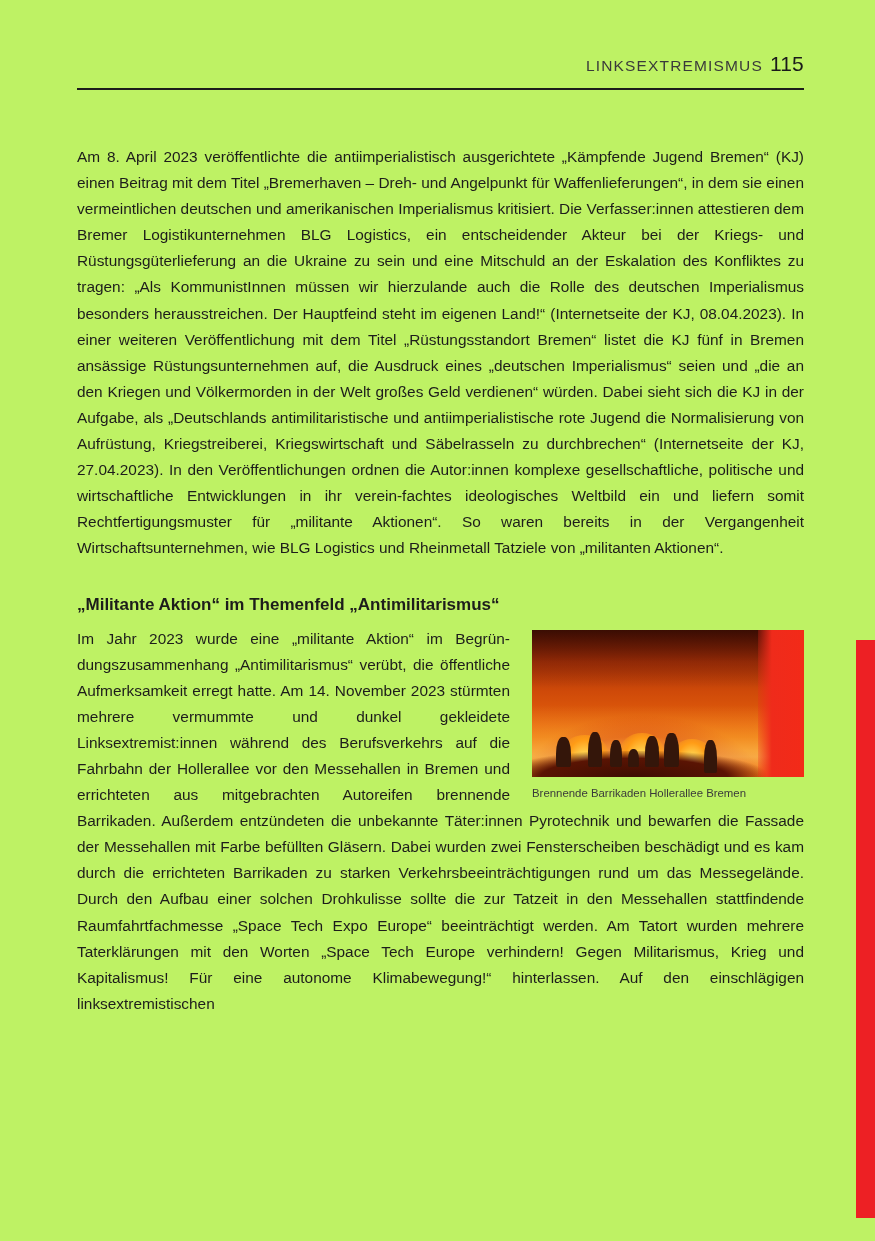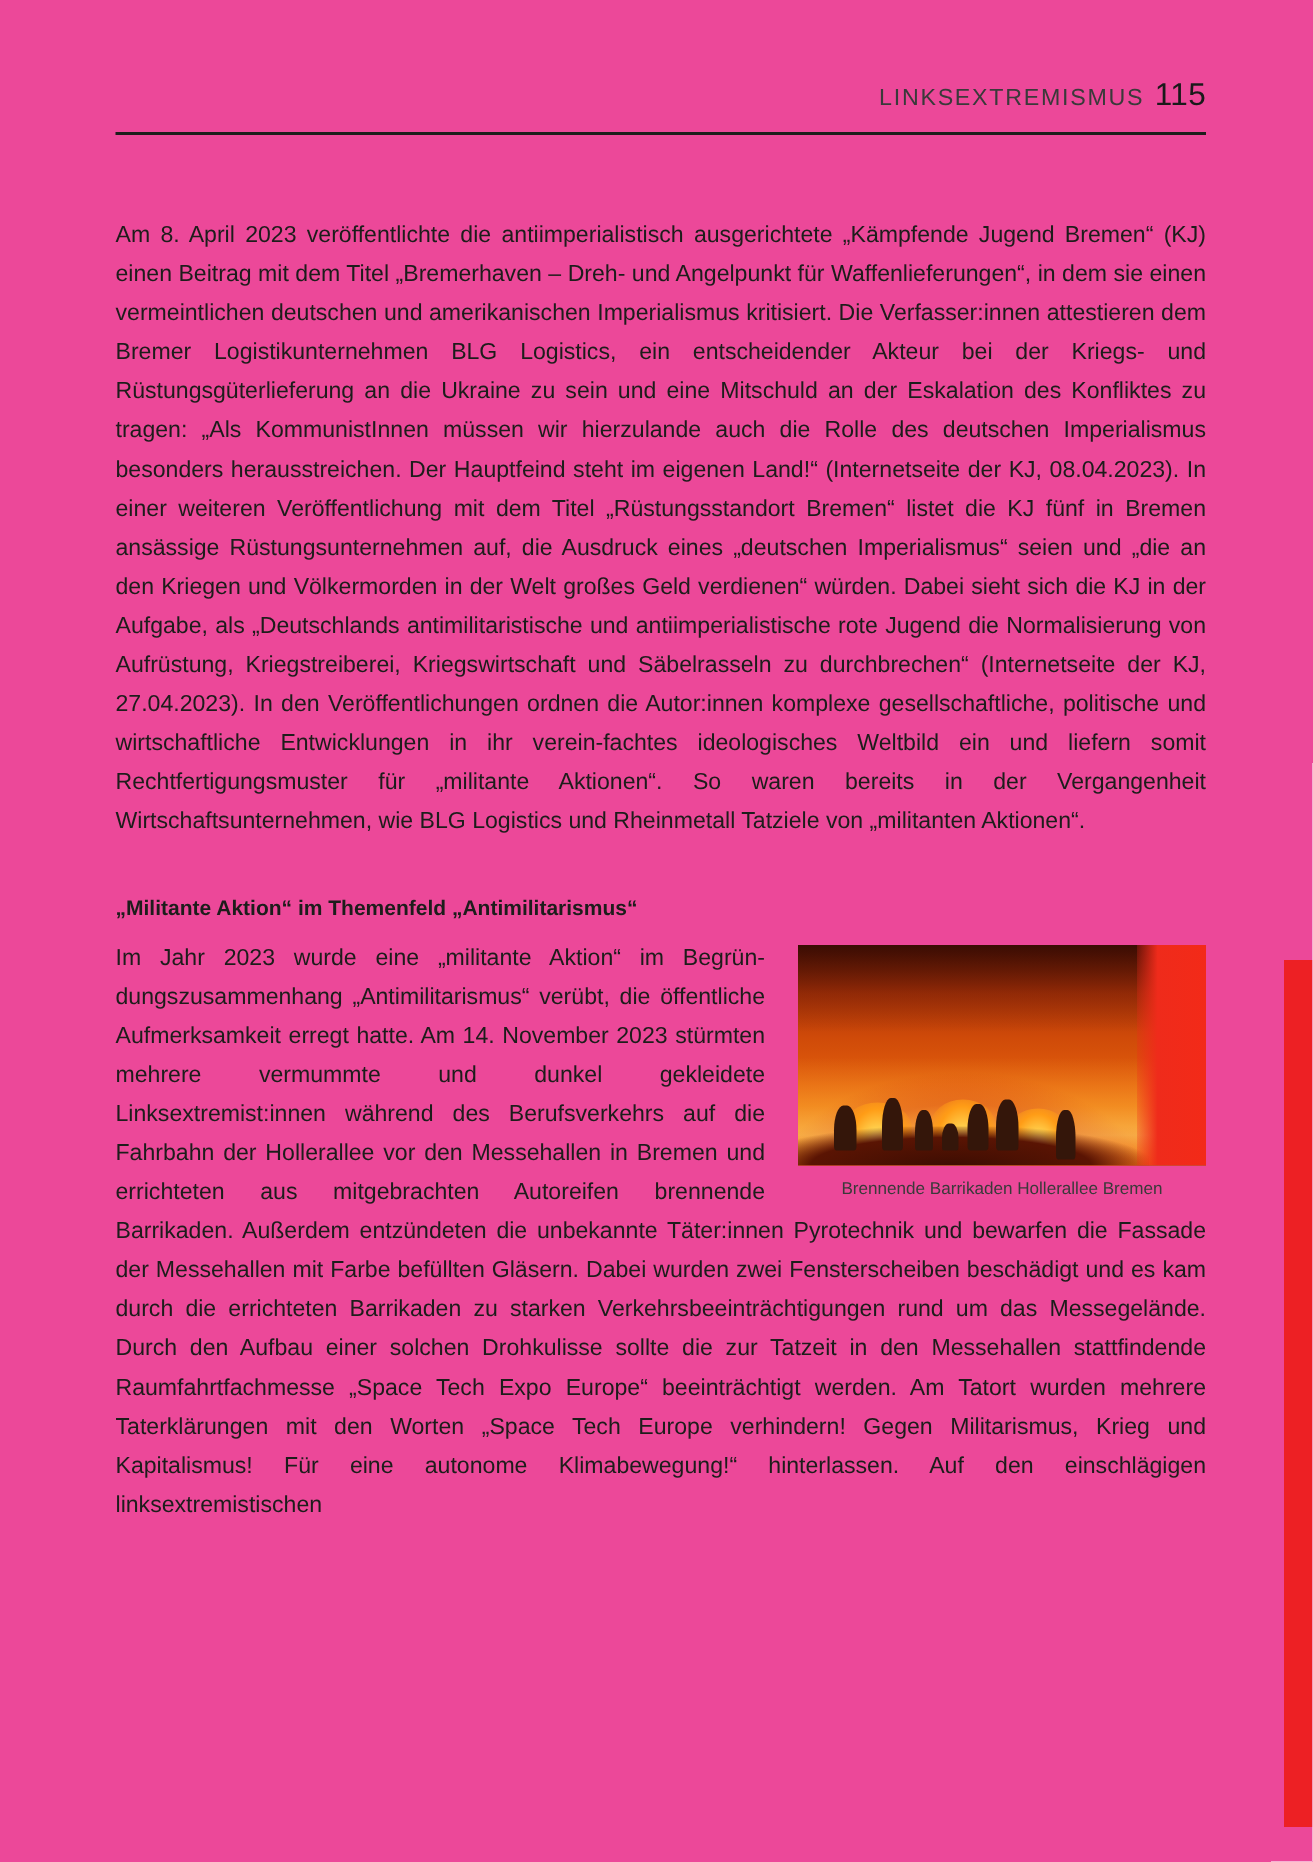--- a/index.html
+++ b/index.html
@@ -8,21 +8,21 @@
     background: #ffffff;
   }
   body {
     font-family: "Liberation Sans", sans-serif;
     color: #1a1a1a;
   }
   #page {
     position: relative;
     width: 875px;
     height: 1241px;
-    background: #ec4899;
+    background: #bef264;
     overflow: hidden;
   }
 
   
   #header {
     position: absolute;
     left: 77px;
     top: 52px;
     width: 727px;
     text-align: right;
@@ -75,21 +75,21 @@
     color: #1d1d1b;
     hyphens: manual;
   }
   p.body + p.body {
     margin-top: 26px;
   }
   .it {
   }
   h2.subhead {
     margin: 0;
-    font-size: 14px;
+    font-size: 17px;
     line-height: 24px;
     font-weight: bold;
     color: #1d1d1b;
   }
   .spacer-before-subhead { height: 31px; }
   .spacer-after-subhead  { height: 9px; }
 
   
   #figure {
     float: right;
@@ -147,21 +147,21 @@
     border-radius: 50% 50% 40% 40%;
   }
   #figure .photo .flame.l1 { left: 30px; width: 46px; height: 34px; }
   #figure .photo .flame.l2 { left: 88px; width: 44px; height: 36px; }
   #figure .photo .flame.l3 { left: 140px; width: 40px; height: 30px; }
   #figure .caption {
     margin-top: 9px;
     font-size: 11.4px;
     line-height: 15px;
     color: #3a3a3a;
-    text-align: center;
+    text-align: left;
   }
 </style>
 </head>
 <body>
 
 <div id="page">
 
   <div id="header">
     <span class="hd-title">LINKSEXTREMISMUS</span><span class="hd-page">115</span>
   </div>

